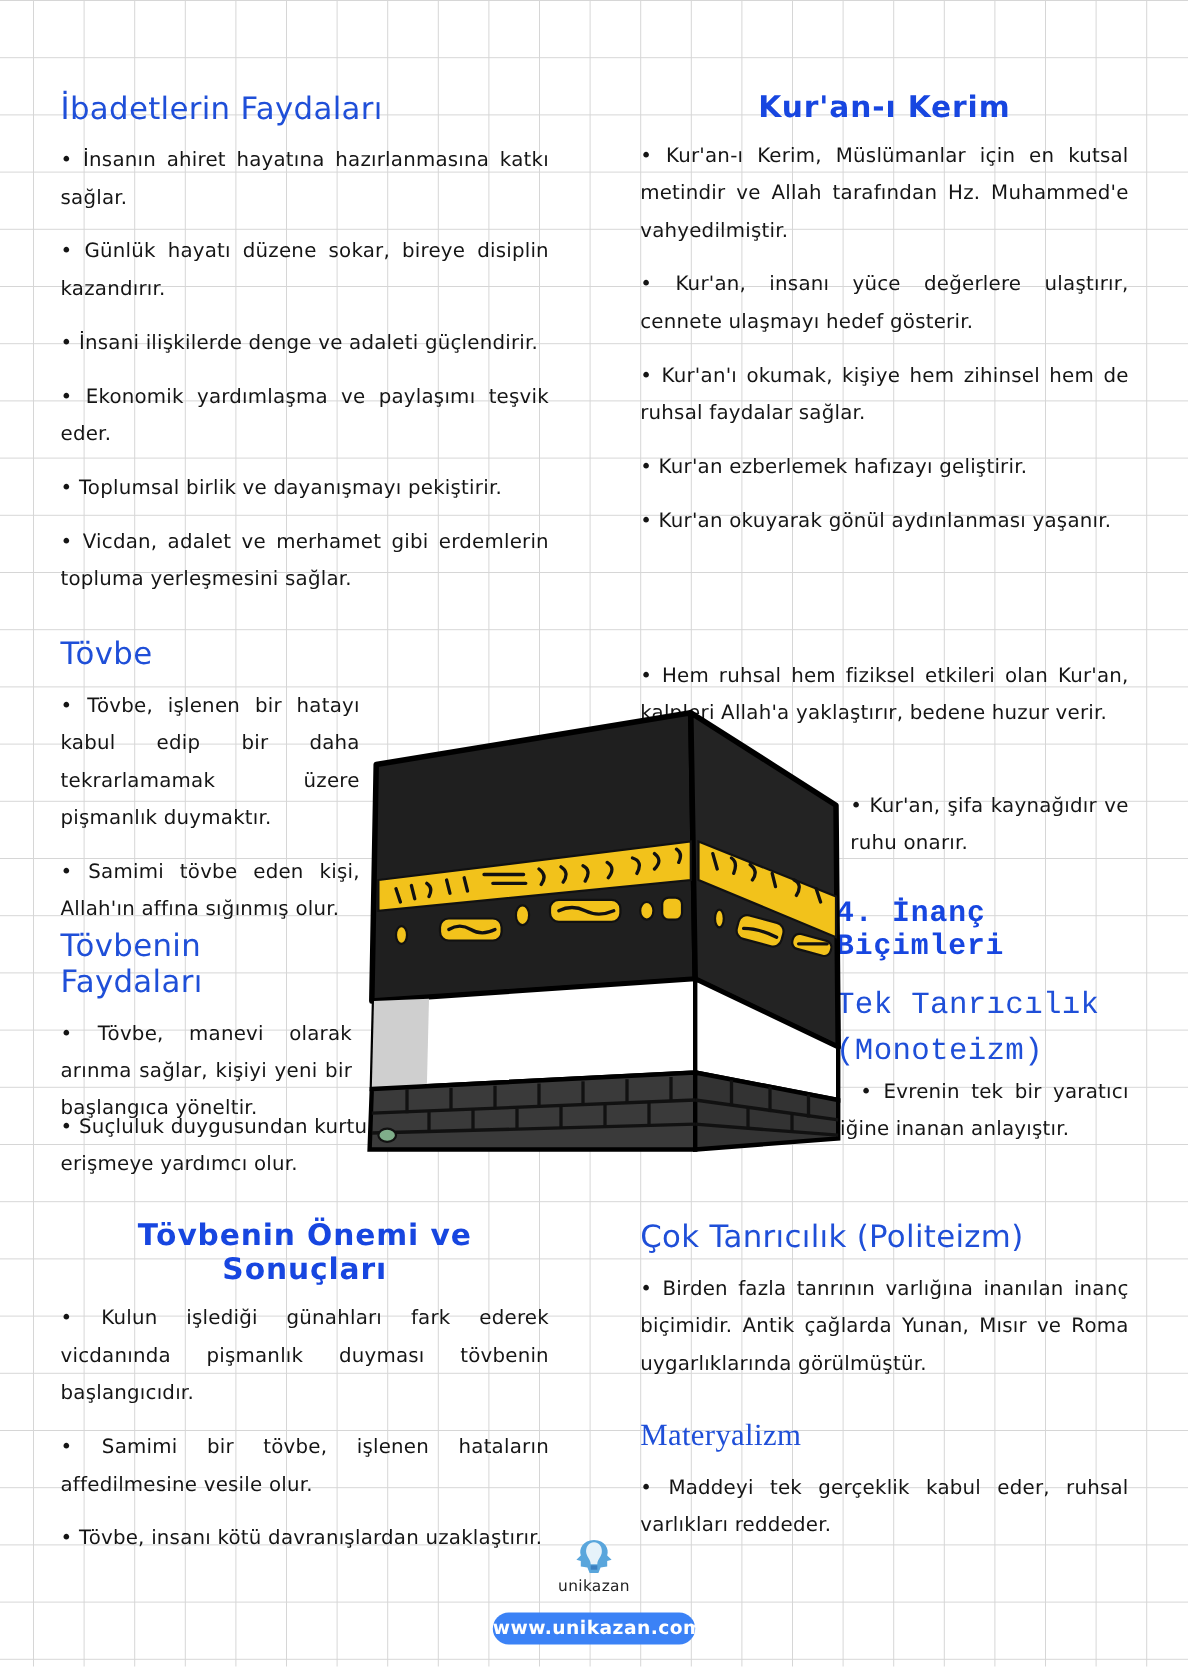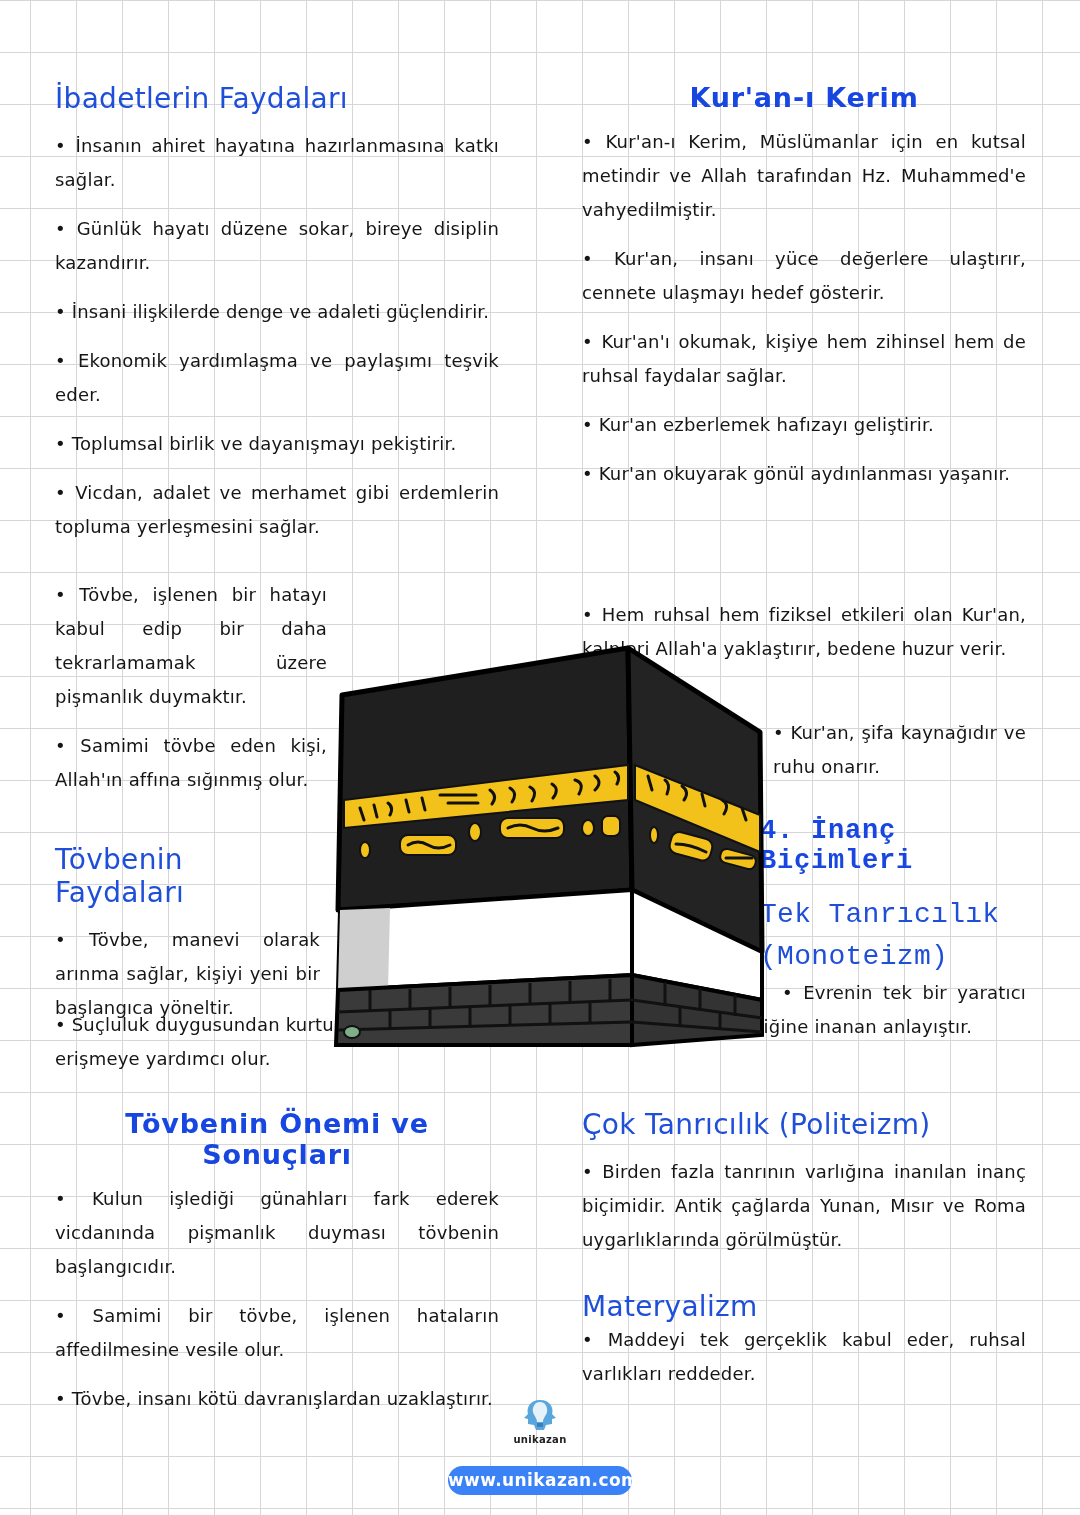--- a/index.html
+++ b/index.html
@@ -16,41 +16,42 @@
   }
   .abs { position: absolute; }
   .h-sub { color: #1f4fd8; font-size: 28px; letter-spacing: 0.3px; font-weight: normal; margin: 0; }
   .h-main { color: #1746e0; font-size: 27px; font-weight: bold; letter-spacing: 0.8px; margin: 0; }
   p.t {
     margin: 0; font-size: 18px; line-height: 34px; text-align: justify;
     letter-spacing: 0.2px;
   }
   .kaaba { position: absolute; left: 330px; top: 640px; width: 440px; height: 410px; }
   .logo { position: absolute; left: 505px; top: 1398px; width: 70px; text-align: center; }
-  .logo-text { font-size: 10px; color: #222; font-weight: bold; letter-spacing: 0.3px; margin-top: -2px; }
+  .logo-text { font-size: 14px; color: #222; font-weight: normal; letter-spacing: 0.3px; margin-top: -2px; }
   .url-pill {
     position: absolute; left: 448px; top: 1466px; width: 184px; height: 29px;
     background: #3b82f6; border-radius: 15px; color: #fff; font-weight: bold;
     font-size: 17px; text-align: center; line-height: 29px; letter-spacing: 0.4px;
   }
 </style>
 </head>
 <body>
 
 <section class="abs" style="left:55px; top:82px; width:444px;">
   <h2 class="h-sub" style="margin-bottom:14px;">İbadetlerin Faydaları</h2>
   <p class="t" style="margin-bottom:15px;">• İnsanın ahiret hayatına hazırlanmasına katkı sağlar.</p>
   <p class="t" style="margin-bottom:15px;">• Günlük hayatı düzene sokar, bireye disiplin kazandırır.</p>
   <p class="t" style="margin-bottom:15px;">• İnsani ilişkilerde denge ve adaleti güçlendirir.</p>
   <p class="t" style="margin-bottom:15px;">• Ekonomik yardımlaşma ve paylaşımı teşvik eder.</p>
   <p class="t" style="margin-bottom:15px;">• Toplumsal birlik ve dayanışmayı pekiştirir.</p>
   <p class="t">• Vicdan, adalet ve merhamet gibi erdemlerin topluma yerleşmesini sağlar.</p>
 </section>
 
 <section class="abs" style="left:55px; top:578px; width:272px;">
+  <h2 class="h-sub" style="margin-bottom:14px;">Tövbe</h2>
   <p class="t" style="margin-bottom:15px;">• Tövbe, işlenen bir hatayı kabul edip bir daha tekrarlamamak üzere pişmanlık duymaktır.</p>
   <p class="t">• Samimi tövbe eden kişi, Allah'ın affına sığınmış olur.</p>
 </section>
 
 <section class="abs" style="left:55px; top:843px; width:265px;">
   <h2 class="h-sub" style="margin-bottom:14px;">Tövbenin Faydaları</h2>
   <p class="t" style="">• Tövbe, manevi olarak arınma sağlar, kişiyi yeni bir başlangıca yöneltir.</p>
 </section>
 <p class="t abs" style="left:55px; top:1008px; width:420px; text-align:left;">• Suçluluk duygusundan kurtularak iç huzura erişmeye yardımcı olur.</p>
 
@@ -78,21 +79,21 @@
   <h3 class="h-sub" style="line-height:42px; margin-bottom:10px;">(Monoteizm)</h3>
 </section>
 <p class="t abs" style="left:582px; top:976px; width:444px; text-indent:200px;">• Evrenin tek bir yaratıcı tarafından var edildiğine inanan anlayıştır.</p>
 
 <section class="abs" style="left:582px; top:1108px; width:444px;">
   <h3 class="h-sub" style="margin-bottom:14px;">Çok Tanrıcılık (Politeizm)</h3>
   <p class="t">• Birden fazla tanrının varlığına inanılan inanç biçimidir. Antik çağlarda Yunan, Mısır ve Roma uygarlıklarında görülmüştür.</p>
 </section>
 
 <section class="abs" style="left:582px; top:1290px; width:444px;">
-  <h3 class="h-sub" style="">Materyalizm</h3>
+  <h3 class="h-sub" style="margin-bottom:14px;font-family:Liberation Serif, serif;">Materyalizm</h3>
   <p class="t">• Maddeyi tek gerçeklik kabul eder, ruhsal varlıkları reddeder.</p>
 </section>
 
 <svg class="kaaba" viewBox="0 0 440 410" xmlns="http://www.w3.org/2000/svg">
 
   <polygon points="12,55 298,8 302,250 8,270" fill="#1f1f1f" stroke="#000" stroke-width="5" stroke-linejoin="round"></polygon>
 
   <polygon points="298,8 430,92 432,312 302,250" fill="#232323" stroke="#000" stroke-width="5" stroke-linejoin="round"></polygon>
 
   <polygon points="14,160 298,125 298,160 14,188" fill="#f2c21b" stroke="#111" stroke-width="2"></polygon>

